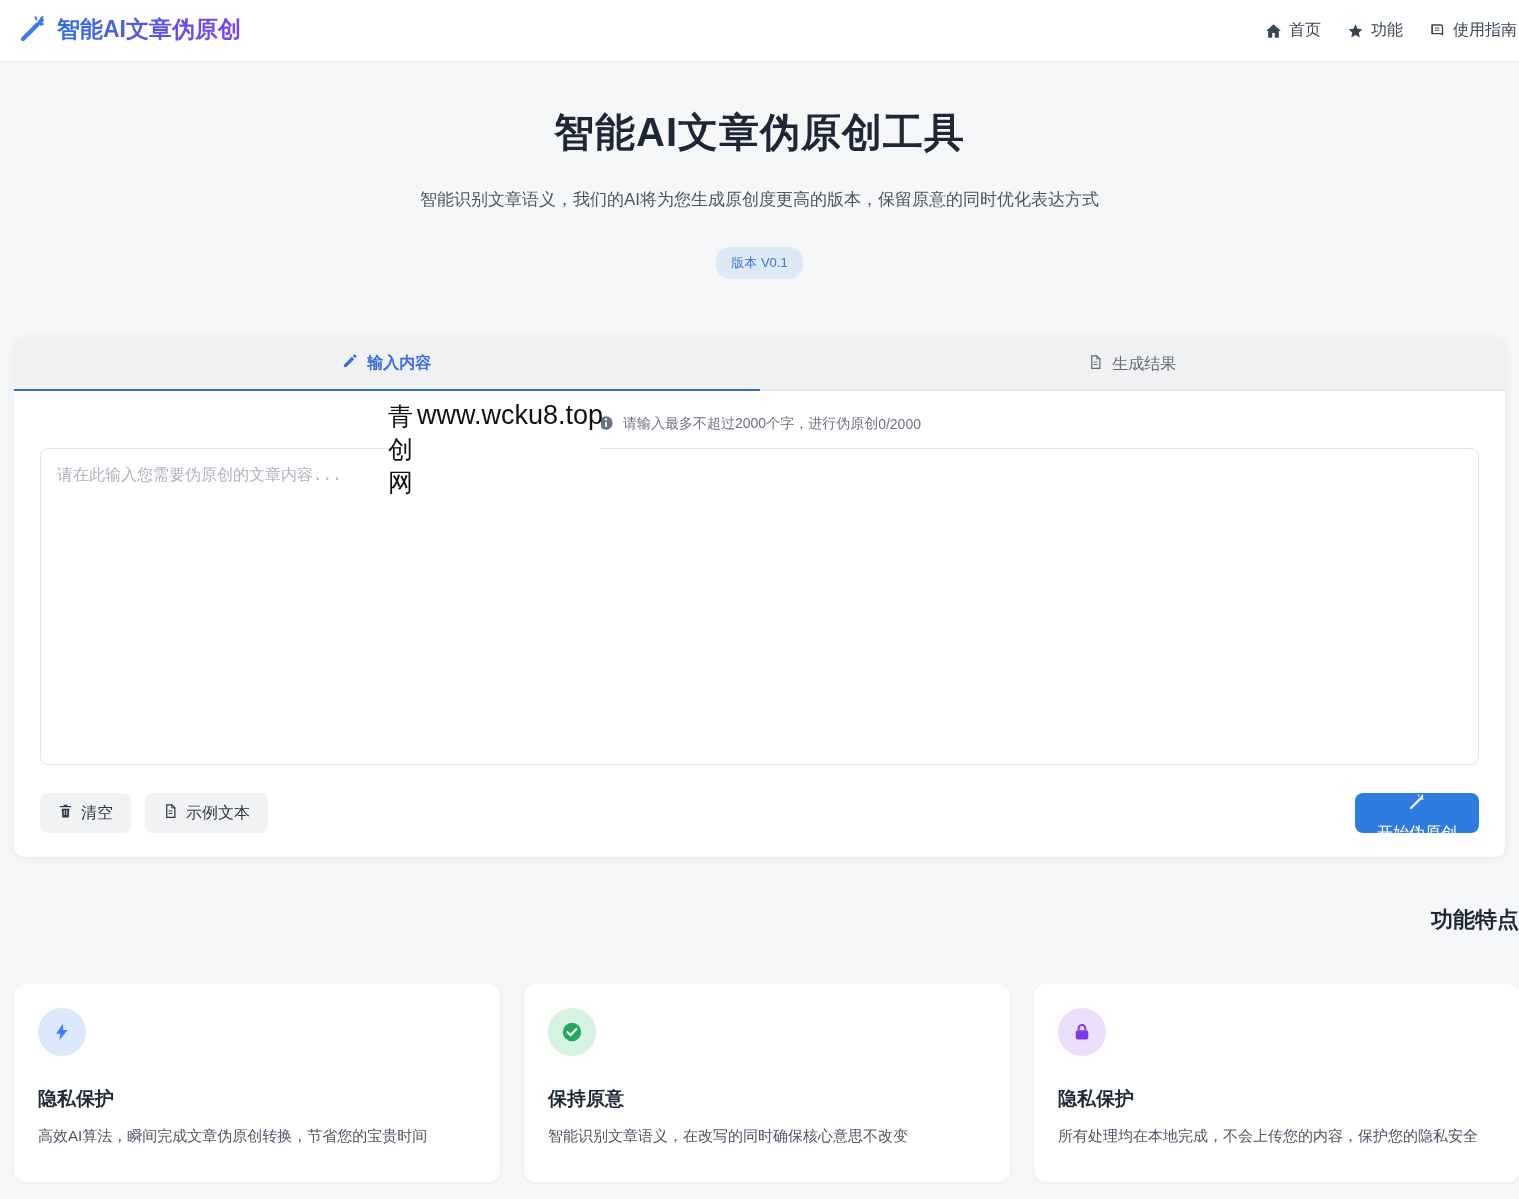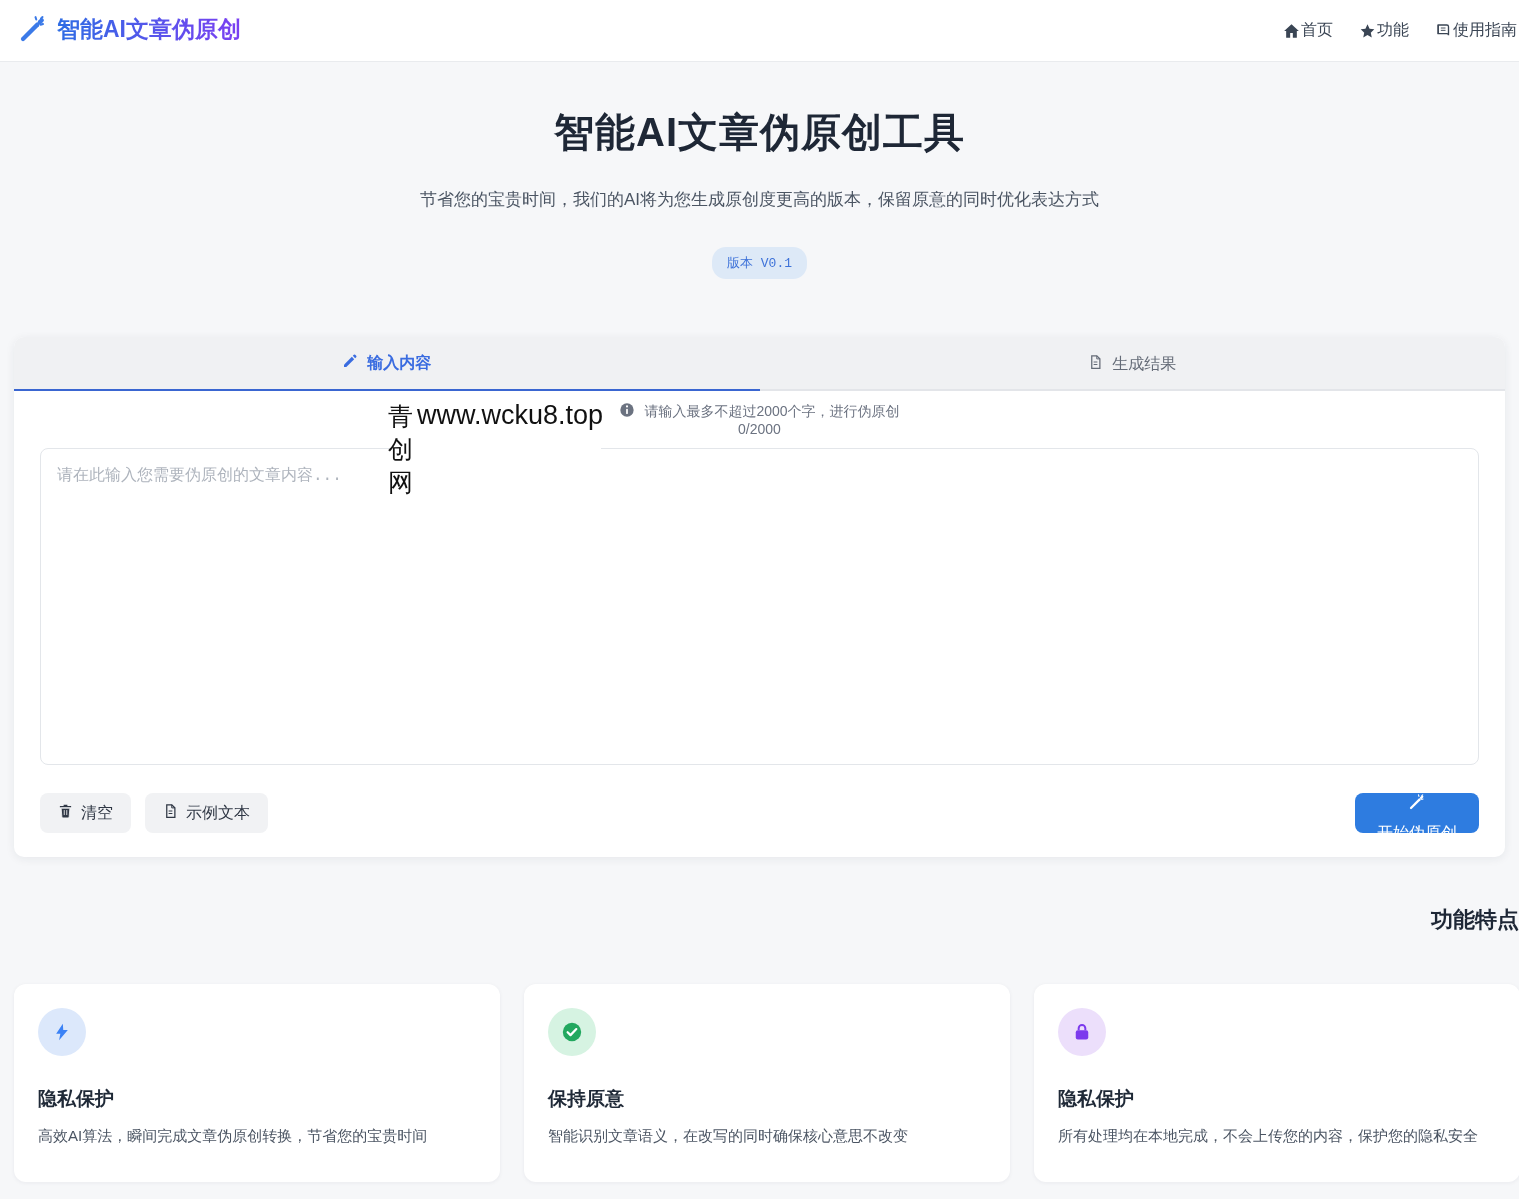--- a/index.html
+++ b/index.html
@@ -19,55 +19,55 @@
   }
   .brand { display:flex; align-items:flex-start; gap:9px; cursor:pointer; }
   .brand-text {
     font-size:23px; font-weight:bold;
     background:linear-gradient(90deg,#2e6de4 0%,#7b3ff2 100%);
     -webkit-background-clip:text; background-clip:text;
     -webkit-text-fill-color:transparent; color:#2e6de4;
   }
   .nav-links { display:flex; align-items:center; gap:26px; }
   .nav-link {
-    display:flex; align-items:center; gap:1px;
+    display:flex; align-items:center; gap:7px;
     font-size:16px; color:#3a4554; cursor:pointer; white-space:nowrap;
   }
   .nav-link svg { display:block; }
 
   
   .hero { text-align:center; padding-top:43px; }
   .hero-title { font-size:40px; font-weight:bold; color:#1e2736; letter-spacing:1px; }
   .hero-sub {
     margin:26px auto 0; max-width:690px;
     font-size:17px; line-height:28px; color:#4b5563;
   }
   .hero-badge-wrap { margin-top:33px; }
   .hero-badge {
     display:inline-block; background:#dde9f7; color:#3f73d9;
-    font-size:13px; padding:7px 15px; border-radius:14px;font-family:Liberation Mono, monospace;
+    font-size:13px; padding:7px 15px; border-radius:14px;
   }
 
   
   .card {
     position:absolute; left:14px; top:337px; width:1491px; height:520px;
     background:#ffffff; border-radius:10px;
     box-shadow:0 2px 10px rgba(30,40,60,0.07);
   }
   .tab-bar {
     display:flex; height:54px; background:#f0f1f3;
     border-radius:10px 10px 0 0; border-bottom:2px solid #e3e5e9;
   }
   .tab {
     flex:1; display:flex; align-items:center; justify-content:center; gap:9px;
     font-size:16px; color:#646b77; cursor:pointer; margin-bottom:-2px;
   }
   .tab.active { color:#3a6ce0; border-bottom:2px solid #3a66d1; font-weight:bold; }
   .card-body { padding:20px 26px 0; }
-  .hint-row { display:flex; align-items:center; justify-content:flex-end; height:26px;flex-direction:column; }
+  .hint-row { display:flex; align-items:center; justify-content:center; height:26px; }
   .hint-left { display:flex; align-items:center; gap:9px; font-size:14px; color:#6b7280; }
   .char-counter { font-size:14px; color:#6b7280; }
   .editor-textarea {
     margin-top:11px; width:1439px; height:317px; resize:none;
     border:1px solid #e3e6ea; border-radius:8px; padding:16px;
     font-family:Liberation Mono, monospace;
     font-size:16px; color:#333; outline:none; background:#fff;
   }
   .editor-textarea::placeholder { color:#aeb4bd; }
   .card-actions {
@@ -151,21 +151,21 @@
           <path d="M8 7.5 h7 M8 11 h7" stroke-width="1.4"></path>
         </svg>
       </span>
       <span>使用指南</span>
     </div>
   </div>
 </div>
 
 <div class="hero">
   <div class="hero-title">智能AI文章伪原创工具</div>
-  <div class="hero-sub">节省您的宝贵时间，我们的AI将为您生成原创度更高的版本，保留原意的同时优化表达方式</div>
+  <div class="hero-sub">智能识别文章语义，我们的AI将为您生成原创度更高的版本，保留原意的同时优化表达方式</div>
   <div class="hero-badge-wrap">
     <span class="hero-badge">版本 V0.1</span>
   </div>
 </div>
 
 <div class="card">
   <div class="tab-bar">
     <div class="tab active">
       <span>
         <svg width="16" height="16" viewBox="0 0 24 24" fill="#3a6ce0">

